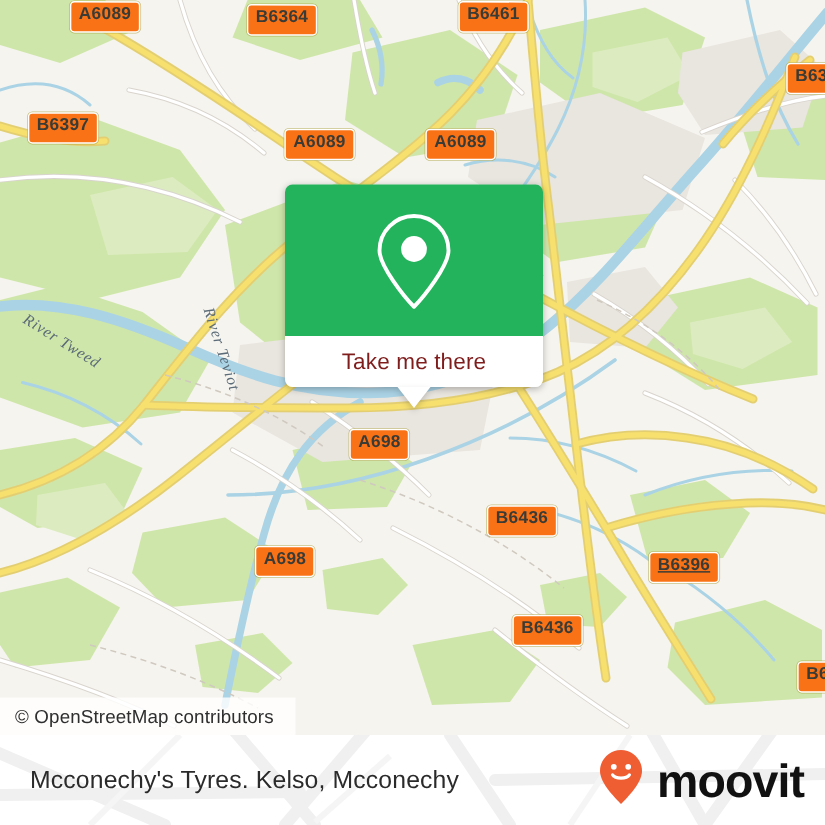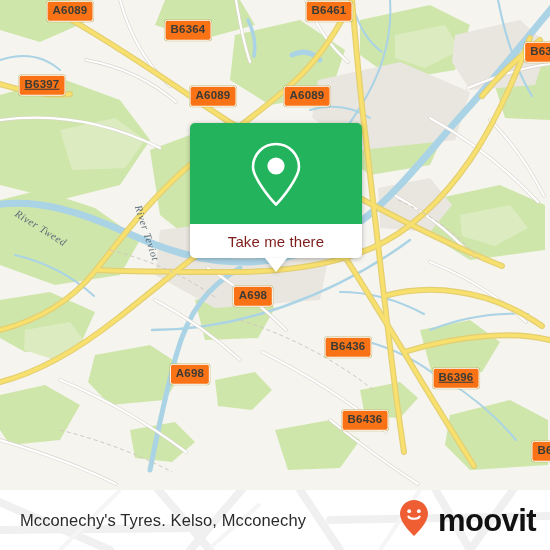--- a/index.html
+++ b/index.html
@@ -325,24 +325,24 @@
         <g fill="none" stroke="#cfc9bf" stroke-width="1" stroke-dasharray="4 3">
           <path d="M240,320 C290,336 336,360 376,392"></path>
           <path d="M110,250 C150,260 186,276 216,298"></path>
           <path d="M398,200 C430,214 458,234 480,260"></path>
           <path d="M60,430 C100,440 138,454 172,472"></path>
         </g>
       </g>
     </svg>
 
     <div class="shield" style="left:70px;  top:11px;">A6089</div>
-    <div class="shield" style="left:188px; top:30px;">B6364</div>
+    <div class="shield" style="left:188px; top:13px;">B6364</div>
     <div class="shield" style="left:329px; top:11px;">B6461</div>
     <div class="shield" style="left:541px; top:52px;">B63</div>
-    <div class="shield" style="left:42px;  top:85px;text-decoration:underline;">B6397</div>
+    <div class="shield" style="left:42px;  top:85px;">B6397</div>
     <div class="shield" style="left:213px; top:96px;">A6089</div>
     <div class="shield" style="left:307px; top:96px;">A6089</div>
     <div class="shield" style="left:253px; top:296px;">A698</div>
     <div class="shield" style="left:348px; top:347px;">B6436</div>
     <div class="shield" style="left:190px; top:374px;">A698</div>
     <div class="shield" style="left:456px; top:378px;text-decoration:underline;">B6396</div>
     <div class="shield" style="left:365px; top:420px;">B6436</div>
     <div class="shield" style="left:545px; top:451px;">B6</div>
 
     <div class="river-label" style="left:16px; top:207px; transform:rotate(32deg);">River Tweed</div>
@@ -357,20 +357,23 @@
             <circle cx="26" cy="25" r="8.6" fill="#ffffff"></circle>
           </svg>
         </span>
       </div>
       <div class="card-action">
         <span>Take me there</span>
         <span class="card-tail"></span>
       </div>
     </div>
 
+    <div class="attribution">
+      <span>© OpenStreetMap contributors</span>
+    </div>
   </div>
 
   <div class="footer">
     <svg class="footer-bg" width="550" height="60" viewBox="0 0 550 60">
       <rect x="0" y="0" width="550" height="60" fill="#ffffff"></rect>
       <g fill="none" stroke="#f0f0f0" stroke-width="8" stroke-linecap="round">
         <path d="M-10,8 L110,60"></path>
         <path d="M150,-10 L210,60"></path>
         <path d="M250,-10 L190,60"></path>
         <path d="M300,0 L340,60"></path>

